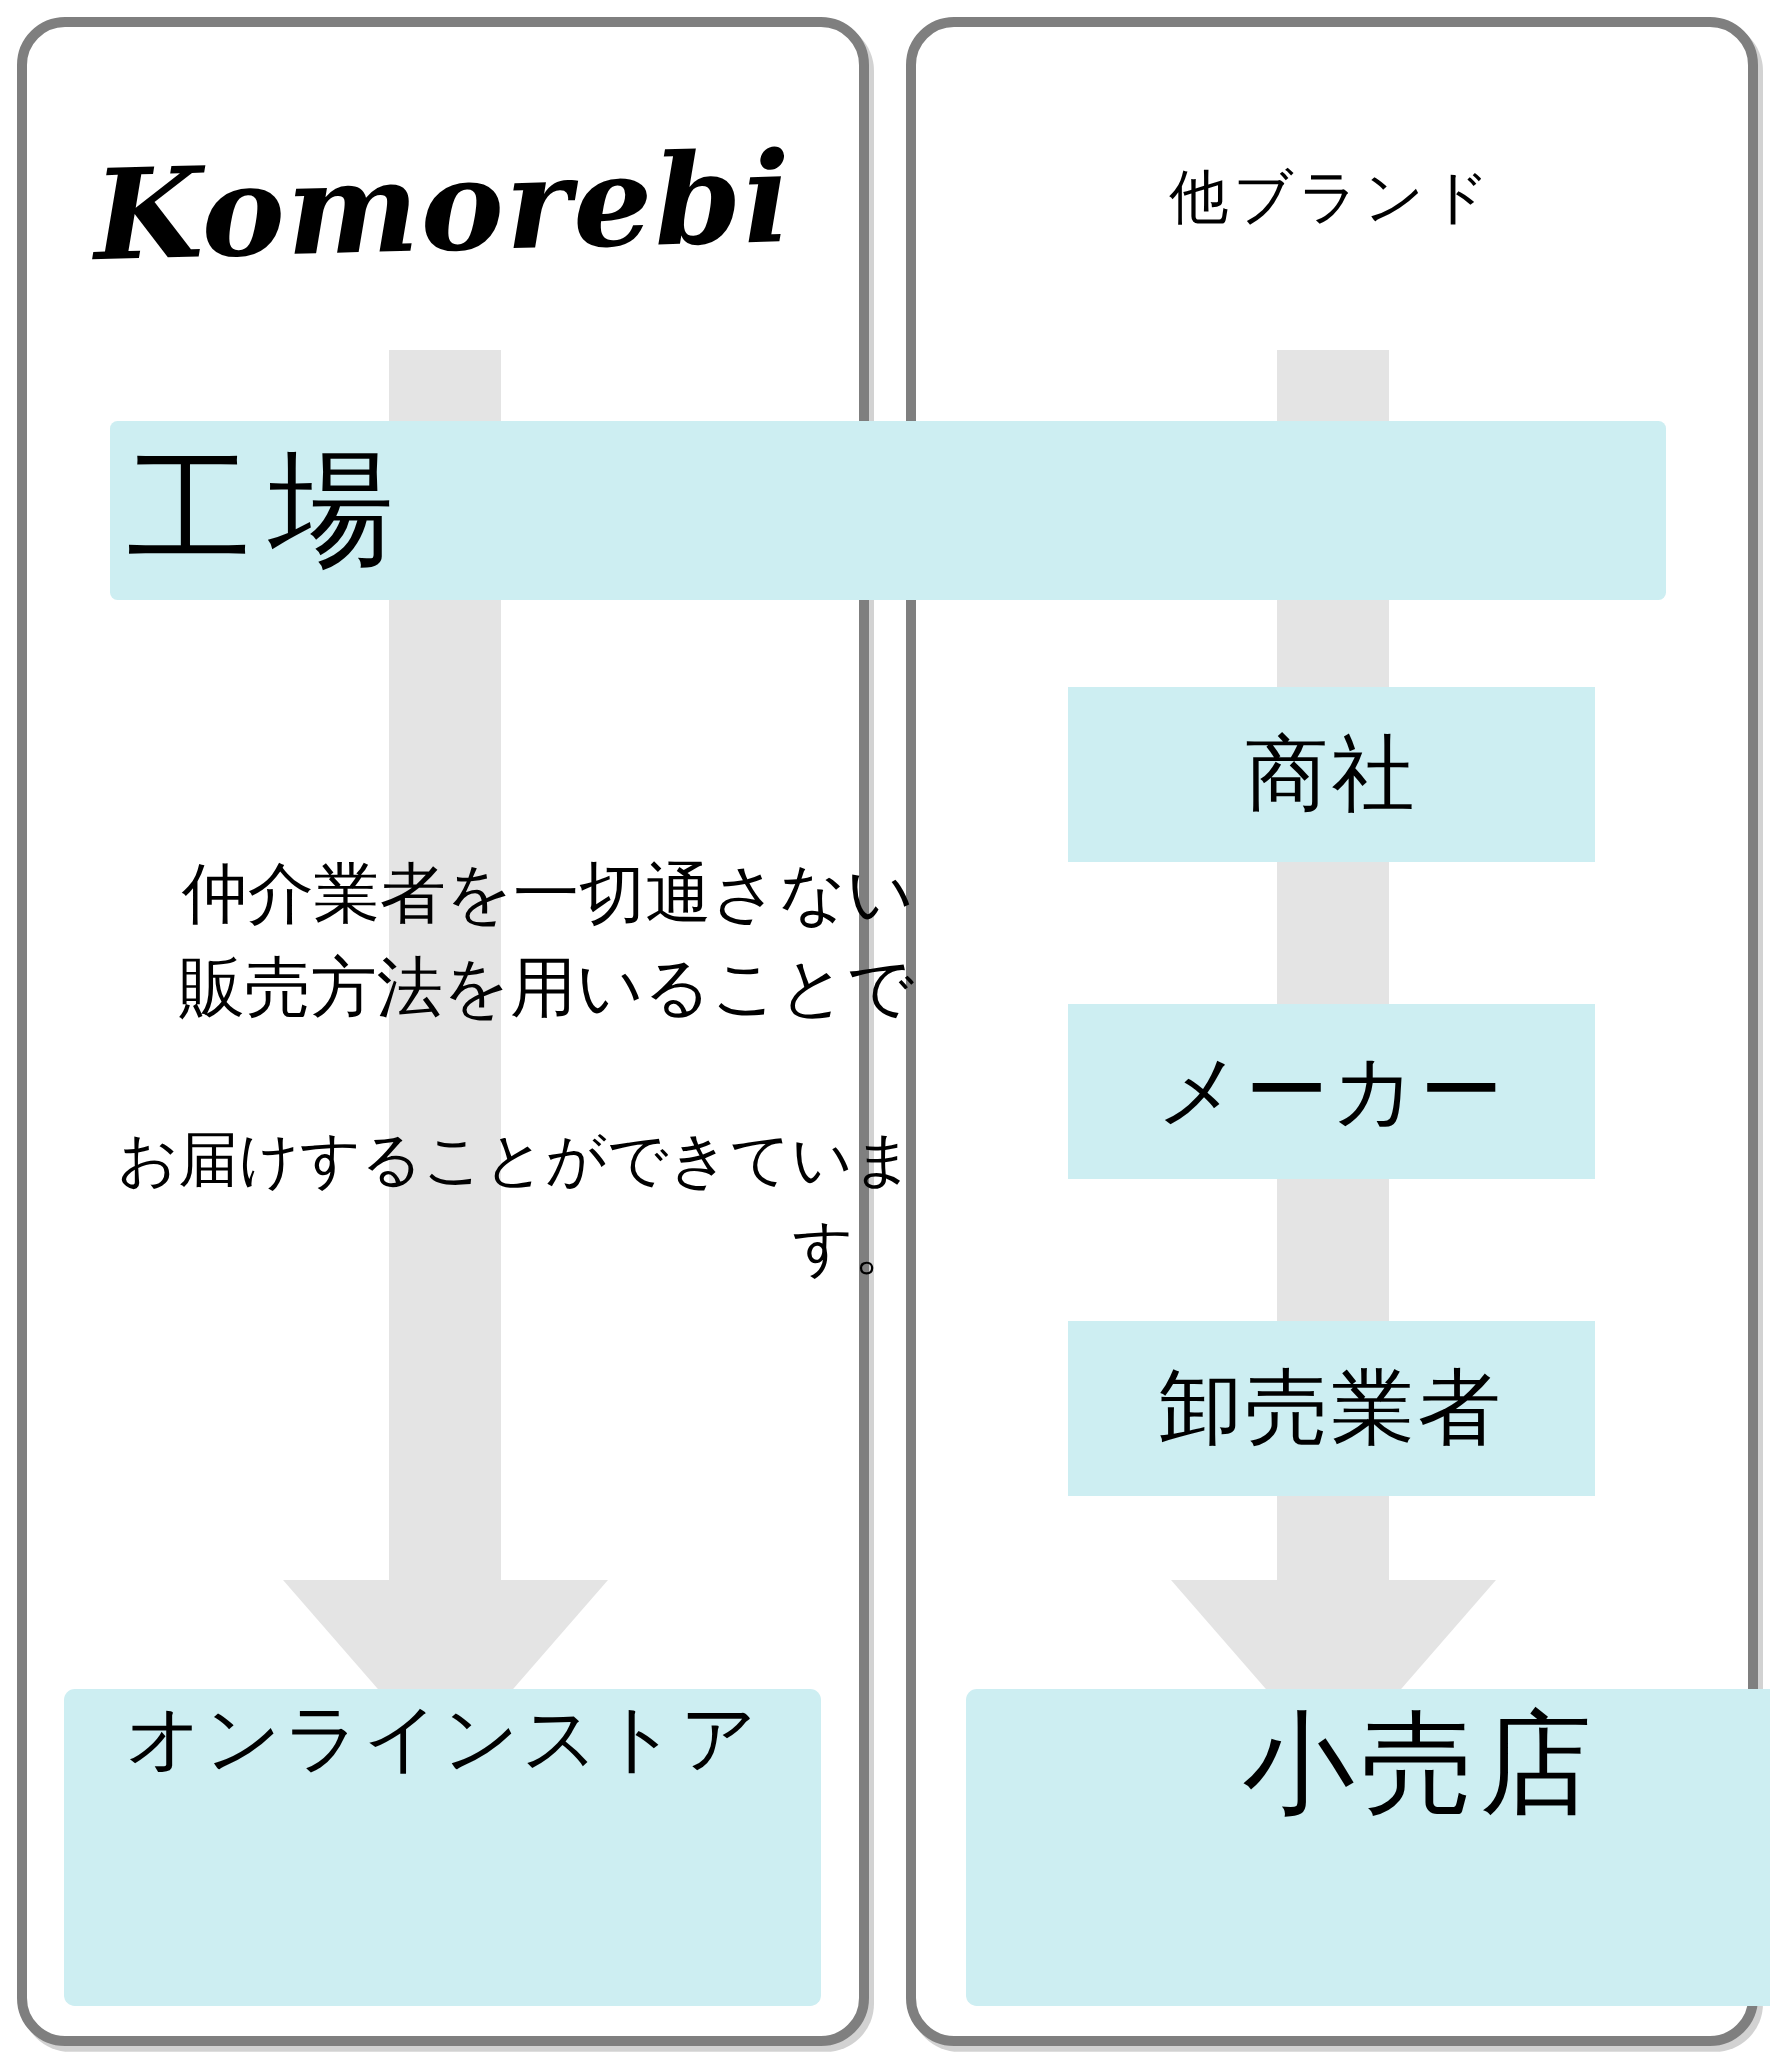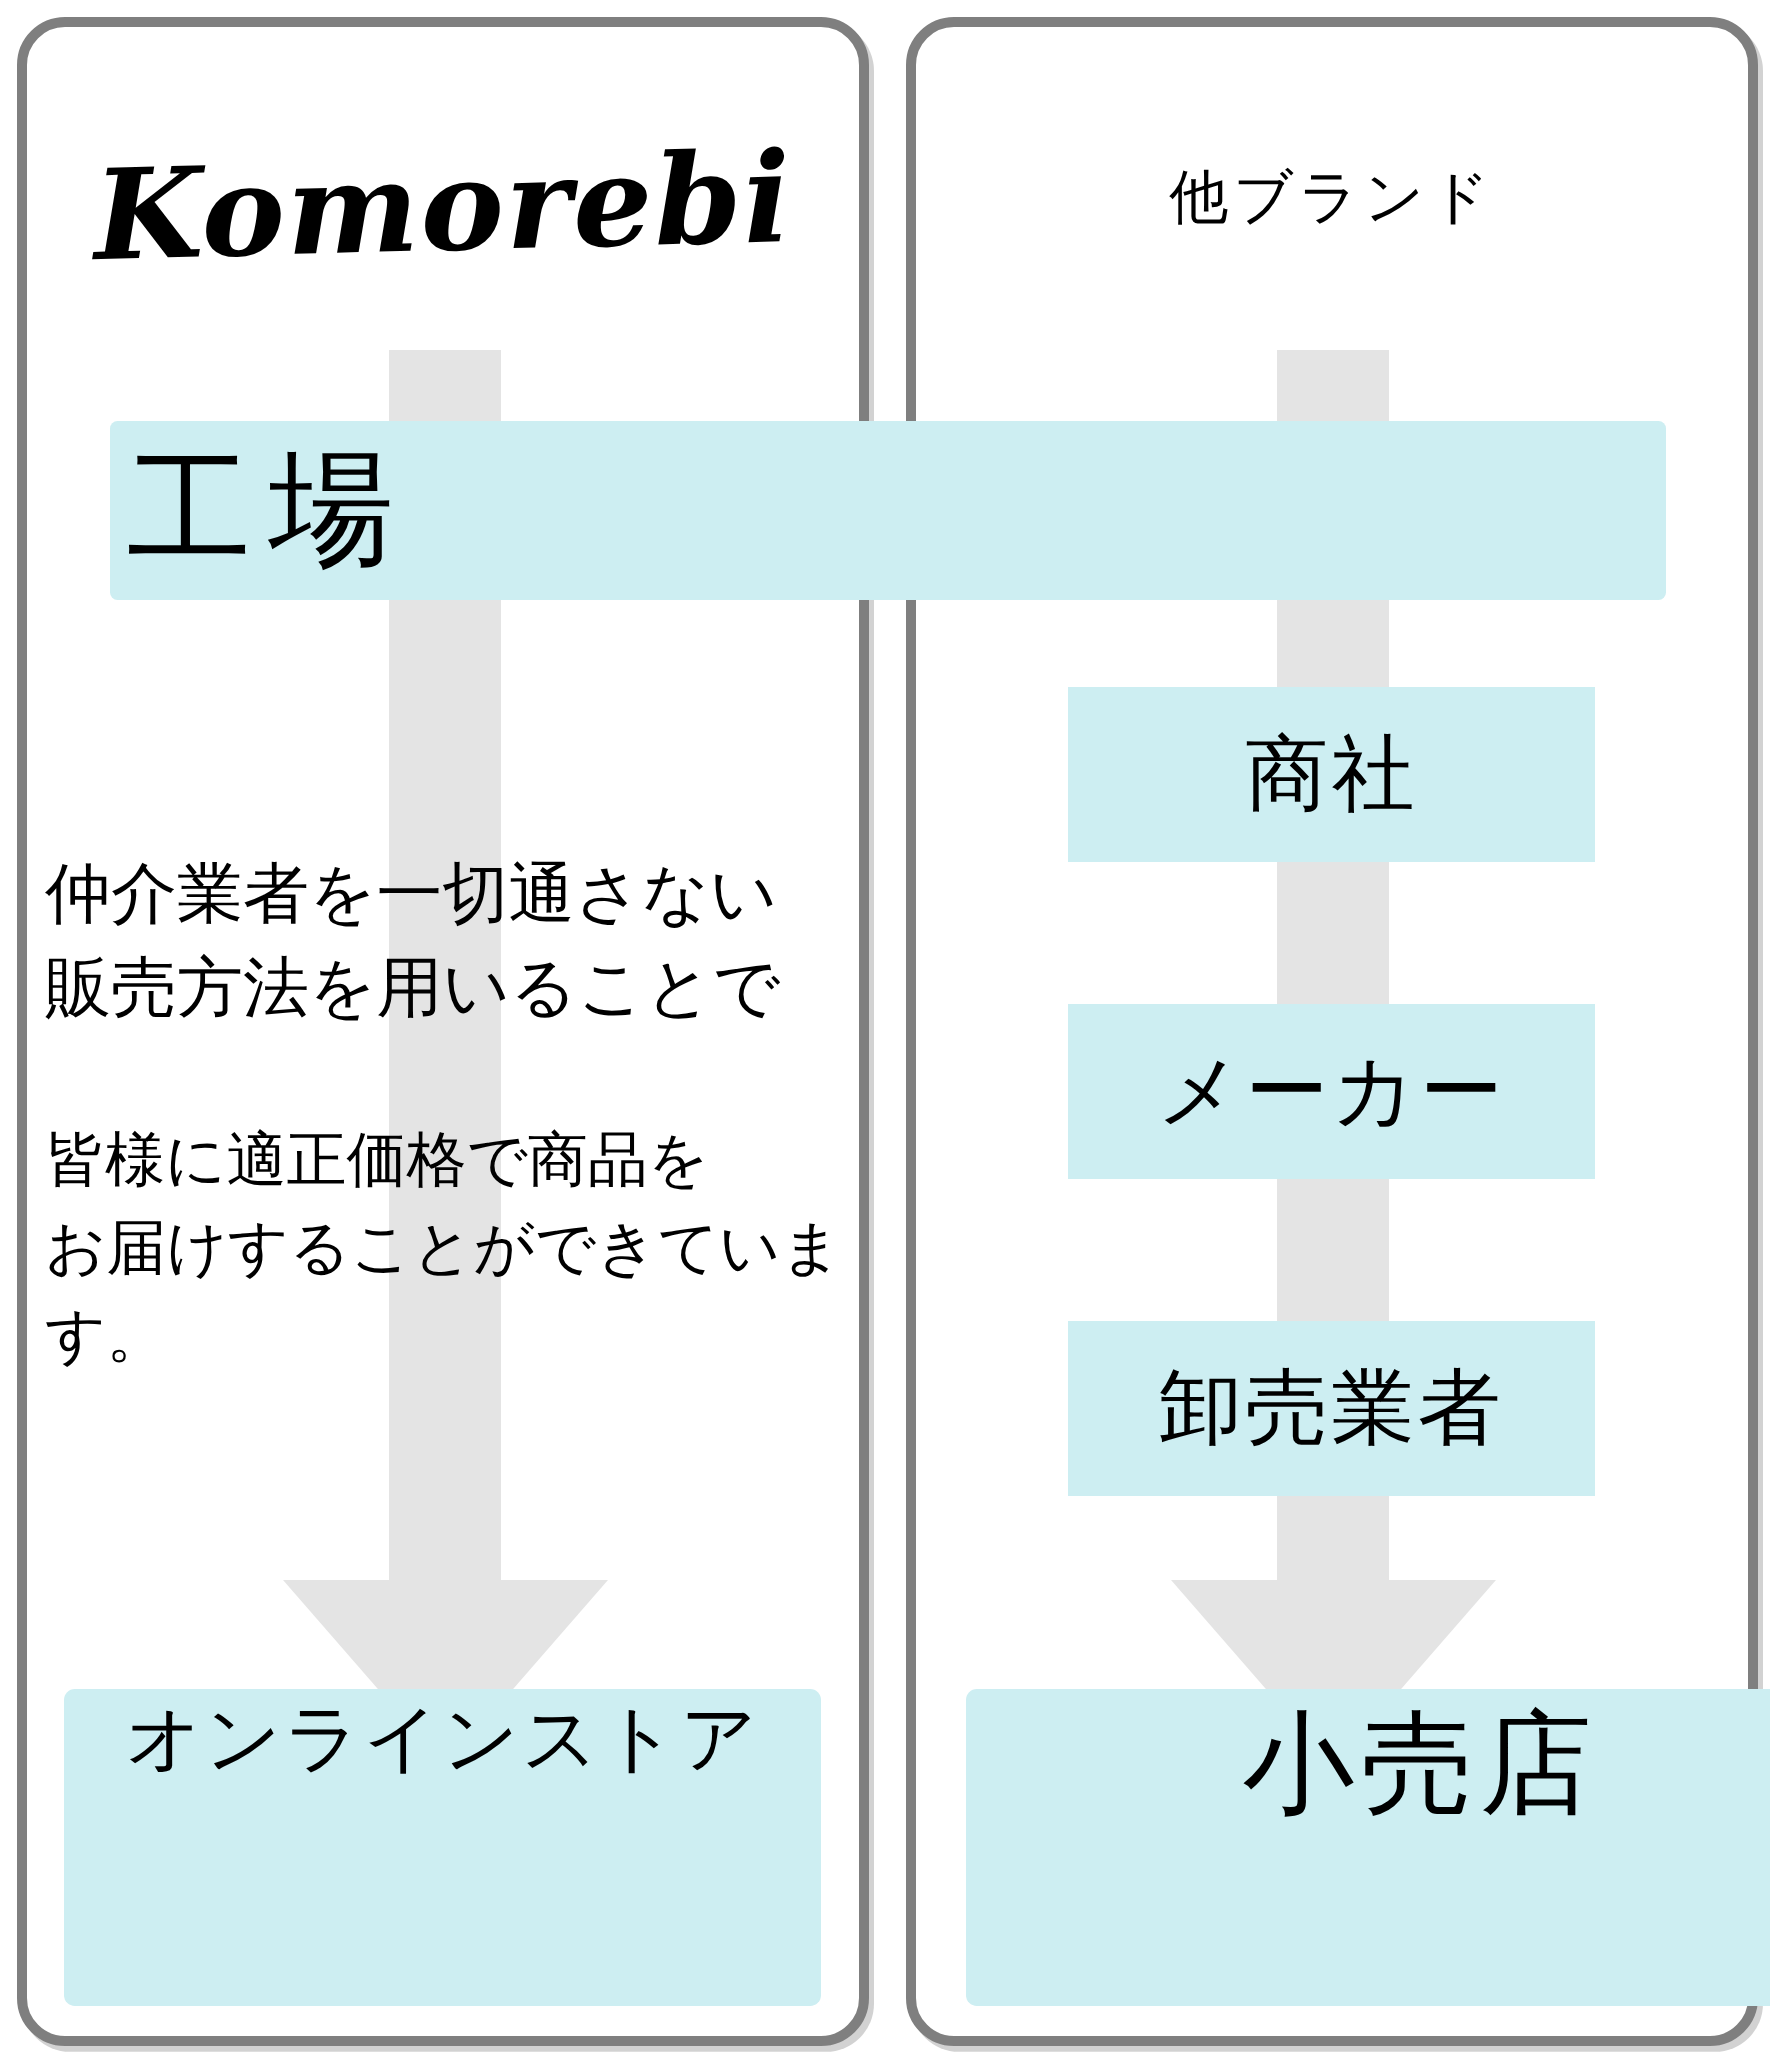--- a/index.html
+++ b/index.html
@@ -120,22 +120,22 @@
     font-size: 75px; letter-spacing: 2.5px;
   }
   .dest-retail {
     left: 966px; width: 909px;
     font-size: 112px; letter-spacing: 6.7px;
   }
 
   
   .para {
     position: absolute;
-    left: 45px; width: 903px;
-    text-align: left;
+    left: 11px; width: 903px;
+    text-align: right;
     z-index: 3;
   }
   .para-1 { top: 846px; font-size: 66px; line-height: 94px; }
   .para-2 { top: 1116px; font-size: 60px; line-height: 88px; }
 </style>
 </head>
 <body>
 
 <div class="canvas">
 
@@ -162,21 +162,20 @@
   </div>
   <div class="step-box step-2">
     <span>卸売業者</span>
   </div>
 
   <div class="para para-1">
     <div>仲介業者を一切通さない</div>
     <div>販売方法を用いることで</div>
   </div>
   <div class="para para-2">
-    <div>皆様に適正価格で商品を</div>
     <div>お届けすることができています。</div>
   </div>
 
   <div class="dest-box dest-online">
     <span>オンラインストア</span>
   </div>
   <div class="dest-box dest-retail">
     <span>小売店</span>
   </div>
 

